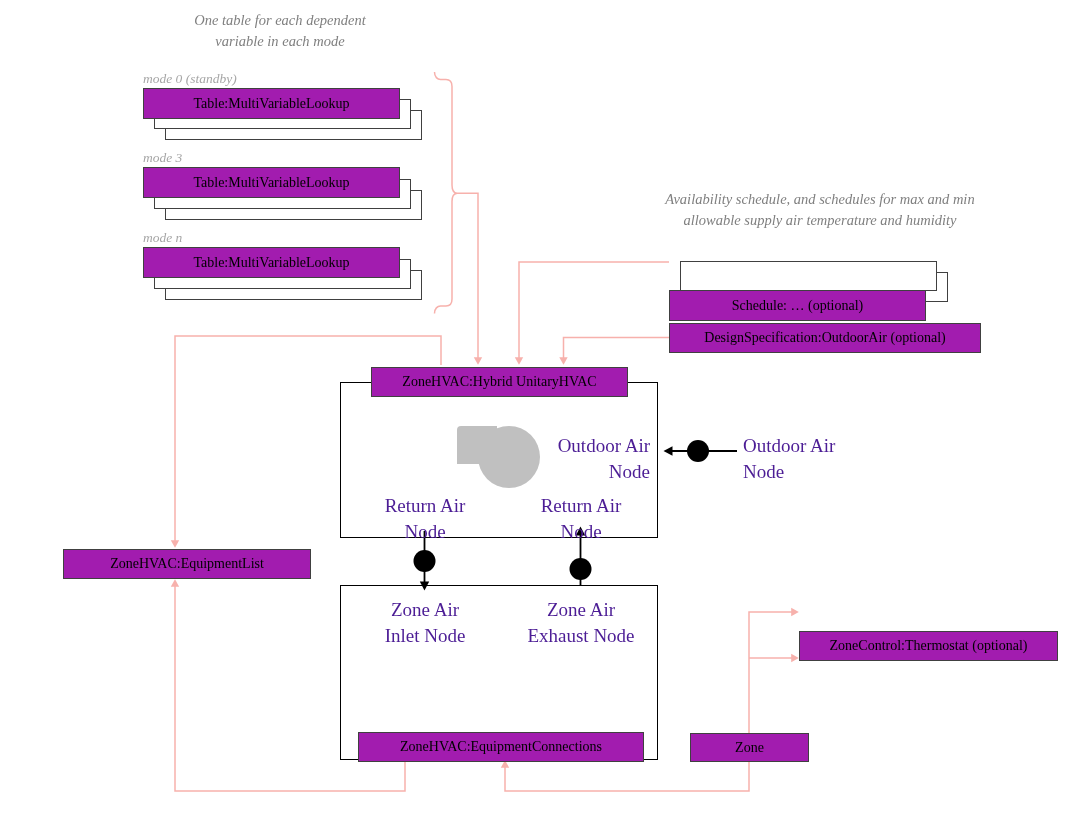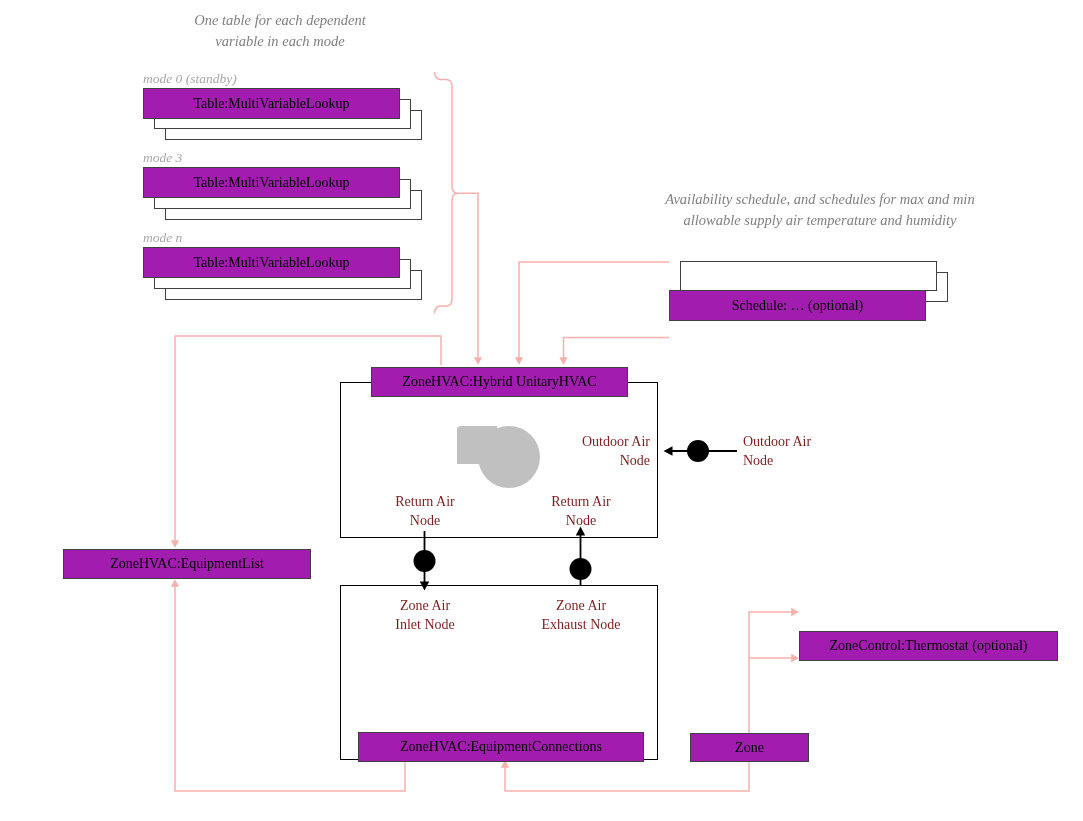--- a/index.html
+++ b/index.html
@@ -57,22 +57,22 @@
     box-sizing: border-box;
   }
   .container-box {
     position: absolute;
     border: 1.8px solid #000000;
     box-sizing: border-box;
     background: transparent;
   }
   .nodelabel {
     position: absolute;
-    font-size: 14px;
-    color: #7f1d1d;
+    font-size: 19px;
+    color: #4c1d95;
     text-align: center;
     line-height: 1.35;
     white-space: pre-line;
   }
   .fan {
     position: absolute;
     background: #c0c0c0;
   }
   .fan-body {
     border-radius: 50%;
@@ -156,20 +156,21 @@
 
   <div class="modelabel" style="left:143px; top:230px;">mode n</div>
   <div class="stackbg" style="left:165px; top:270px; width:257px; height:30px;"></div>
   <div class="stackbg" style="left:154px; top:259px; width:257px; height:30px;"></div>
   <div class="box" style="left:143px; top:247px; width:257px; height:31px;">Table:MultiVariableLookup</div>
 
   <div class="stackbg" style="left:691px; top:272px; width:257px; height:30px;"></div>
   <div class="stackbg" style="left:680px; top:261px; width:257px; height:30px;"></div>
   <div class="box" style="left:669px; top:249px; width:257px; height:31px;margin-top:41px;">Schedule: …  (optional)</div>
 
+  <div class="box" style="left:669px; top:323px; width:312px; height:30px;">DesignSpecification:OutdoorAir (optional)</div>
 
   <div class="container-box" style="left:340px; top:382px; width:318px; height:156px;"></div>
   <div class="box" style="left:371px; top:367px; width:257px; height:30px;">ZoneHVAC:Hybrid UnitaryHVAC</div>
 
   <div class="fan fan-inlet" style="left:457px; top:426px; width:40px; height:38px;"></div>
   <div class="fan fan-body" style="left:478px; top:426px; width:62px; height:62px;"></div>
 
   <div class="nodelabel" style="left:540px; top:433px; width:110px; text-align:right;">Outdoor Air
 Node</div>
   <div class="nodelabel" style="left:743px; top:433px; width:120px; text-align:left;">Outdoor Air

